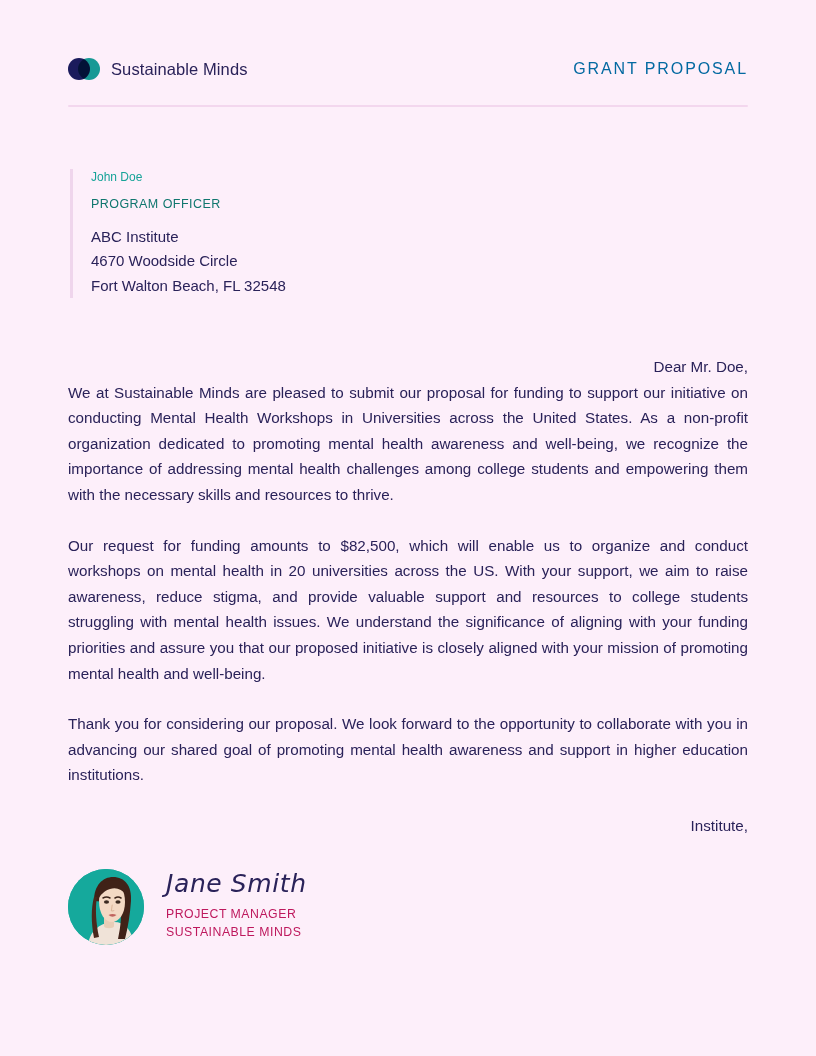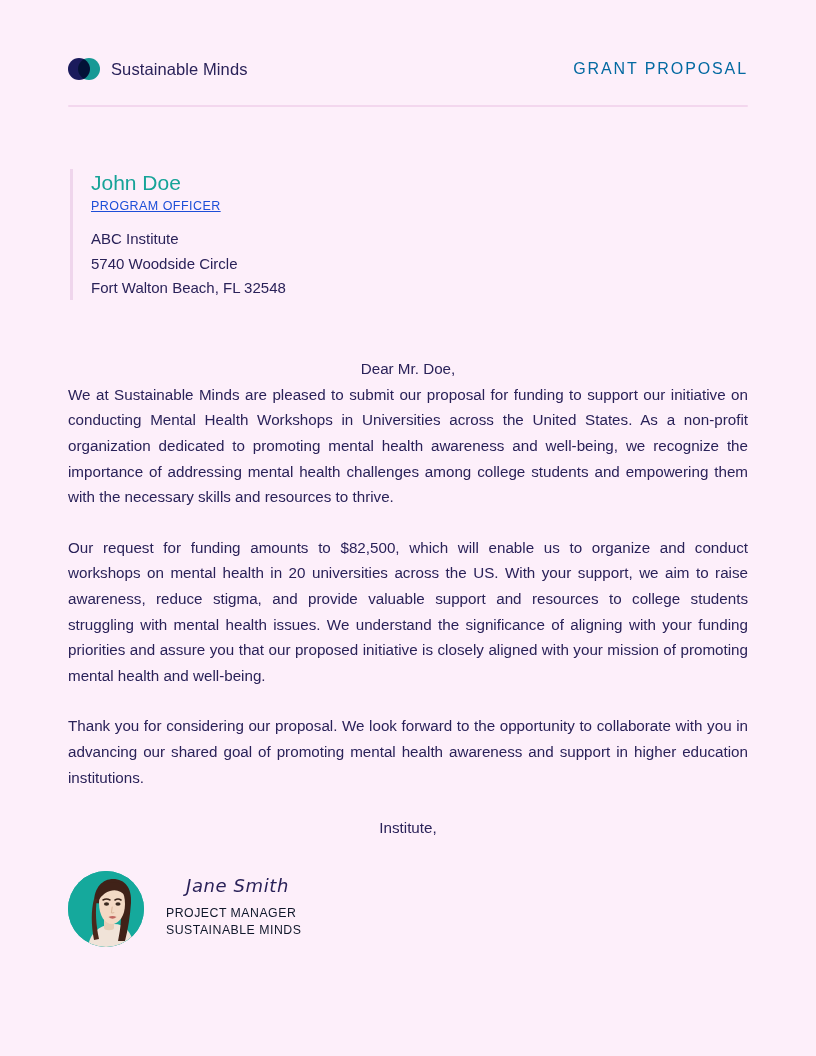--- a/index.html
+++ b/index.html
@@ -74,30 +74,29 @@
   }
 
   
   .recipient {
     margin-top: 62px;
     margin-left: 2px;
     padding-left: 18px;
     border-left: 3px solid #efd5ec;
   }
   .recipient-name {
-    font-size: 21px;
+    font-size: 12px;
     color: #17a398;
     line-height: 1.35;
   }
   .recipient-role {
     font-size: 12.5px;
     letter-spacing: .45px;
-    color: #1d4ed8;
-    margin-top: 2px;
-    text-decoration: underline;
+    color: #0f766e;
+    margin-top: 12px;
   }
   .recipient-address {
     margin-top: 14px;
     font-size: 15px;
     line-height: 1.62;
     color: #2a2259;
   }
 
   
   .body-copy {
@@ -106,21 +105,21 @@
   .body-copy p {
     margin: 0 0 25px 0;
     font-size: 15.2px;
     line-height: 25.6px;
     text-align: justify;
     text-justify: inter-word;
     color: #2a2259;
   }
   .body-copy p.salutation,
   .body-copy p.closing {
-    text-align: center;
+    text-align: right;
   }
   .body-copy p.salutation {
     margin-bottom: 0;
   }
 
   
   .signature {
     display: flex;
     align-items: center;
     gap: 22px;
@@ -131,34 +130,33 @@
     width: 76px;
     height: 76px;
     border-radius: 50%;
     background: #15a99c;
     overflow: hidden;
     flex: 0 0 auto;
   }
   .avatar svg { display: block; }
   .sig-text { padding-bottom: 2px; }
   .sig-name {
-    font-size: 18px;
+    font-size: 25px;
     color: #2a2259;
     font-family: "DejaVu Sans", sans-serif;
     font-style: italic;
     letter-spacing: .6px;
     line-height: 1.1;
-    margin-left: 20px;
   }
   .sig-role {
     margin-top: 9px;
     font-size: 12.3px;
     letter-spacing: .5px;
     line-height: 1.42;
-    color: #0f172a;
+    color: #be185d;
   }
 </style>
 </head>
 <body>
 
 <div class="page">
 
   <div class="header">
     <div class="brand">
       <div class="logo-mark">
@@ -169,21 +167,21 @@
     </div>
     <span class="doc-type">GRANT PROPOSAL</span>
   </div>
   <div class="rule"></div>
 
   <div class="recipient">
     <div class="recipient-name">John Doe</div>
     <div class="recipient-role">PROGRAM OFFICER</div>
     <div class="recipient-address">
       <div>ABC Institute</div>
-      <div>5740 Woodside Circle</div>
+      <div>4670 Woodside Circle</div>
       <div>Fort Walton Beach, FL 32548</div>
     </div>
   </div>
 
   <div class="body-copy">
     <p class="salutation">Dear Mr. Doe,</p>
     <p>We at Sustainable Minds are pleased to submit our proposal for funding to support our initiative on conducting Mental Health Workshops in Universities across the United States. As a non-profit organization dedicated to promoting mental health awareness and well-being, we recognize the importance of addressing mental health challenges among college students and empowering them with the necessary skills and resources to thrive.</p>
     <p>Our request for funding amounts to $82,500, which will enable us to organize and conduct workshops on mental health in 20 universities across the US. With your support, we aim to raise awareness, reduce stigma, and provide valuable support and resources to college students struggling with mental health issues. We understand the significance of aligning with your funding priorities and assure you that our proposed initiative is closely aligned with your mission of promoting mental health and well-being.</p>
     <p>Thank you for considering our proposal. We look forward to the opportunity to collaborate with you in advancing our shared goal of promoting mental health awareness and support in higher education institutions.</p>
     <p class="closing">Institute,</p>

